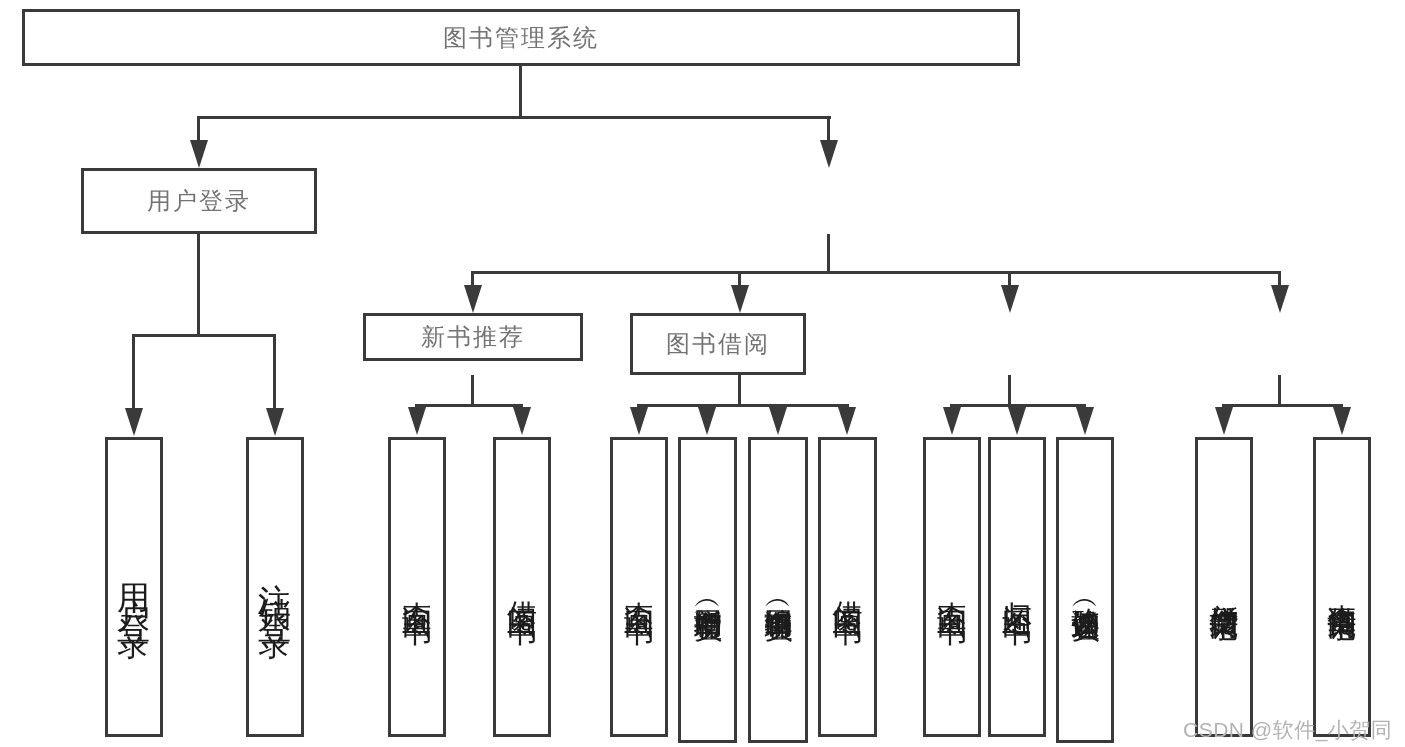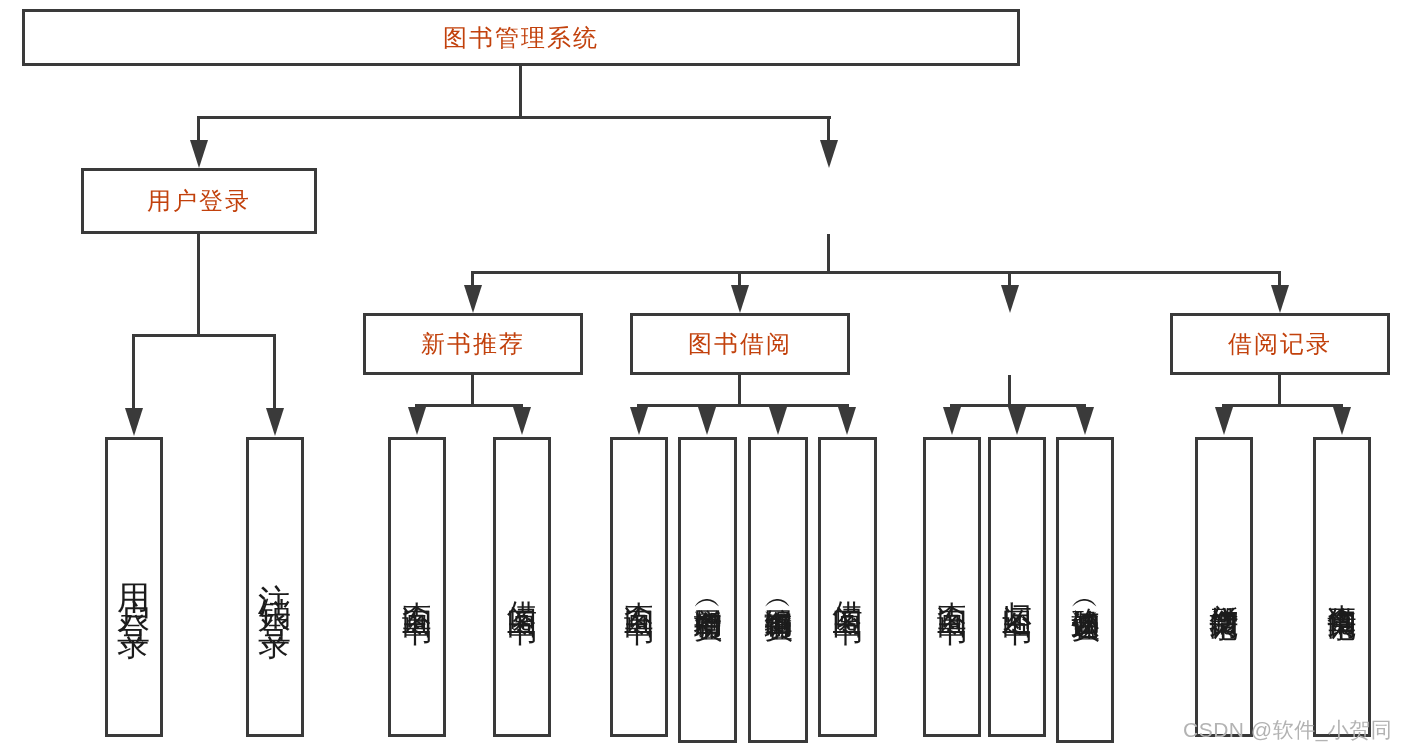--- a/index.html
+++ b/index.html
@@ -9,21 +9,21 @@
     background:#ffffff;
     font-family:"Liberation Sans", sans-serif;
     overflow:hidden;
   }
   .box{
     position:absolute;
     box-sizing:border-box;
     border:3px solid #3a3a3a;
     background:#ffffff;
     display:flex;align-items:center;justify-content:center;
-    font-size:24px;letter-spacing:2px;color:#c2410c;font-family:Liberation Mono, monospace;
+    font-size:24px;letter-spacing:2px;color:#737373;font-family:Liberation Mono, monospace;
   }
   .leaf{
     position:absolute;
     box-sizing:border-box;
     border:3px solid #3a3a3a;
     background:#ffffff;
     display:flex;align-items:center;justify-content:center;
   }
   .leaf span{
     writing-mode:vertical-rl;
@@ -80,28 +80,25 @@
   <div class="hline" style="left:471px;top:271px;width:810px;"></div>
   <div class="vline" style="left:471px;top:273px;height:12px;"></div>
   <div class="vline" style="left:738px;top:273px;height:12px;"></div>
   <div class="vline" style="left:1008px;top:273px;height:12px;"></div>
   <div class="vline" style="left:1278px;top:273px;height:12px;"></div>
   <div class="arrow" style="left:464px;top:285px;"></div>
   <div class="arrow" style="left:731px;top:285px;"></div>
   <div class="arrow" style="left:1001px;top:285px;"></div>
   <div class="arrow" style="left:1271px;top:285px;"></div>
 
-  <div class="box" style="left:363px;top:313px;width:220px;height:62px;">
+  <div class="box" style="left:363px;top:313px;width:220px;height:48px;">
     <span>新书推荐</span>
   </div>
-  <div class="box" style="left:630px;top:313px;width:220px;height:62px;">
+  <div class="box" style="left:630px;top:313px;width:176px;height:62px;">
     <span>图书借阅</span>
-  </div>
-  <div class="box" style="left:1170px;top:313px;width:220px;height:62px;">
-    <span>借阅记录</span>
   </div>
 
   <div class="vline" style="left:471px;top:375px;height:31px;"></div>
   <div class="hline" style="left:415px;top:404px;width:108px;"></div>
   <div class="arrow" style="left:408px;top:407px;"></div>
   <div class="arrow" style="left:513px;top:407px;"></div>
 
   <div class="vline" style="left:738px;top:375px;height:31px;"></div>
   <div class="hline" style="left:637px;top:404px;width:212px;"></div>
   <div class="arrow" style="left:630px;top:407px;"></div>

